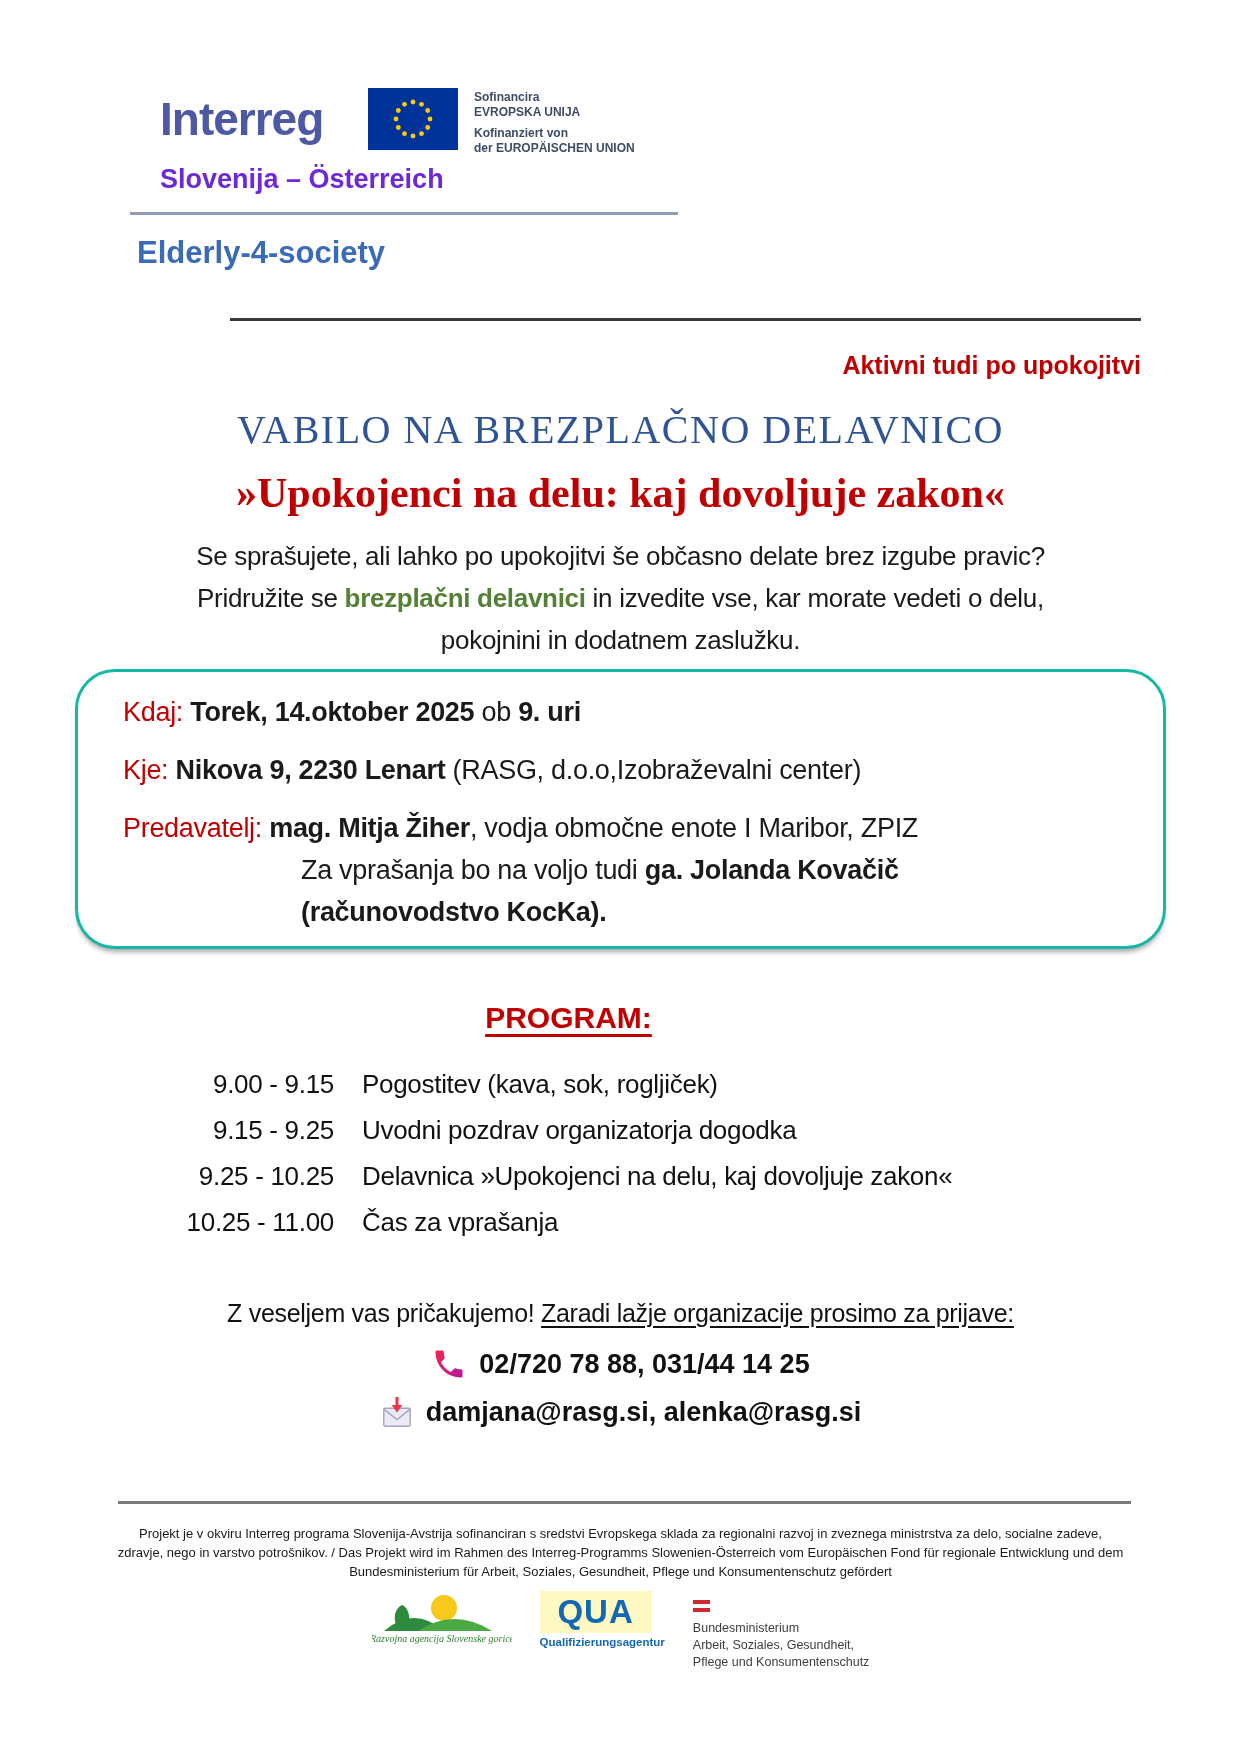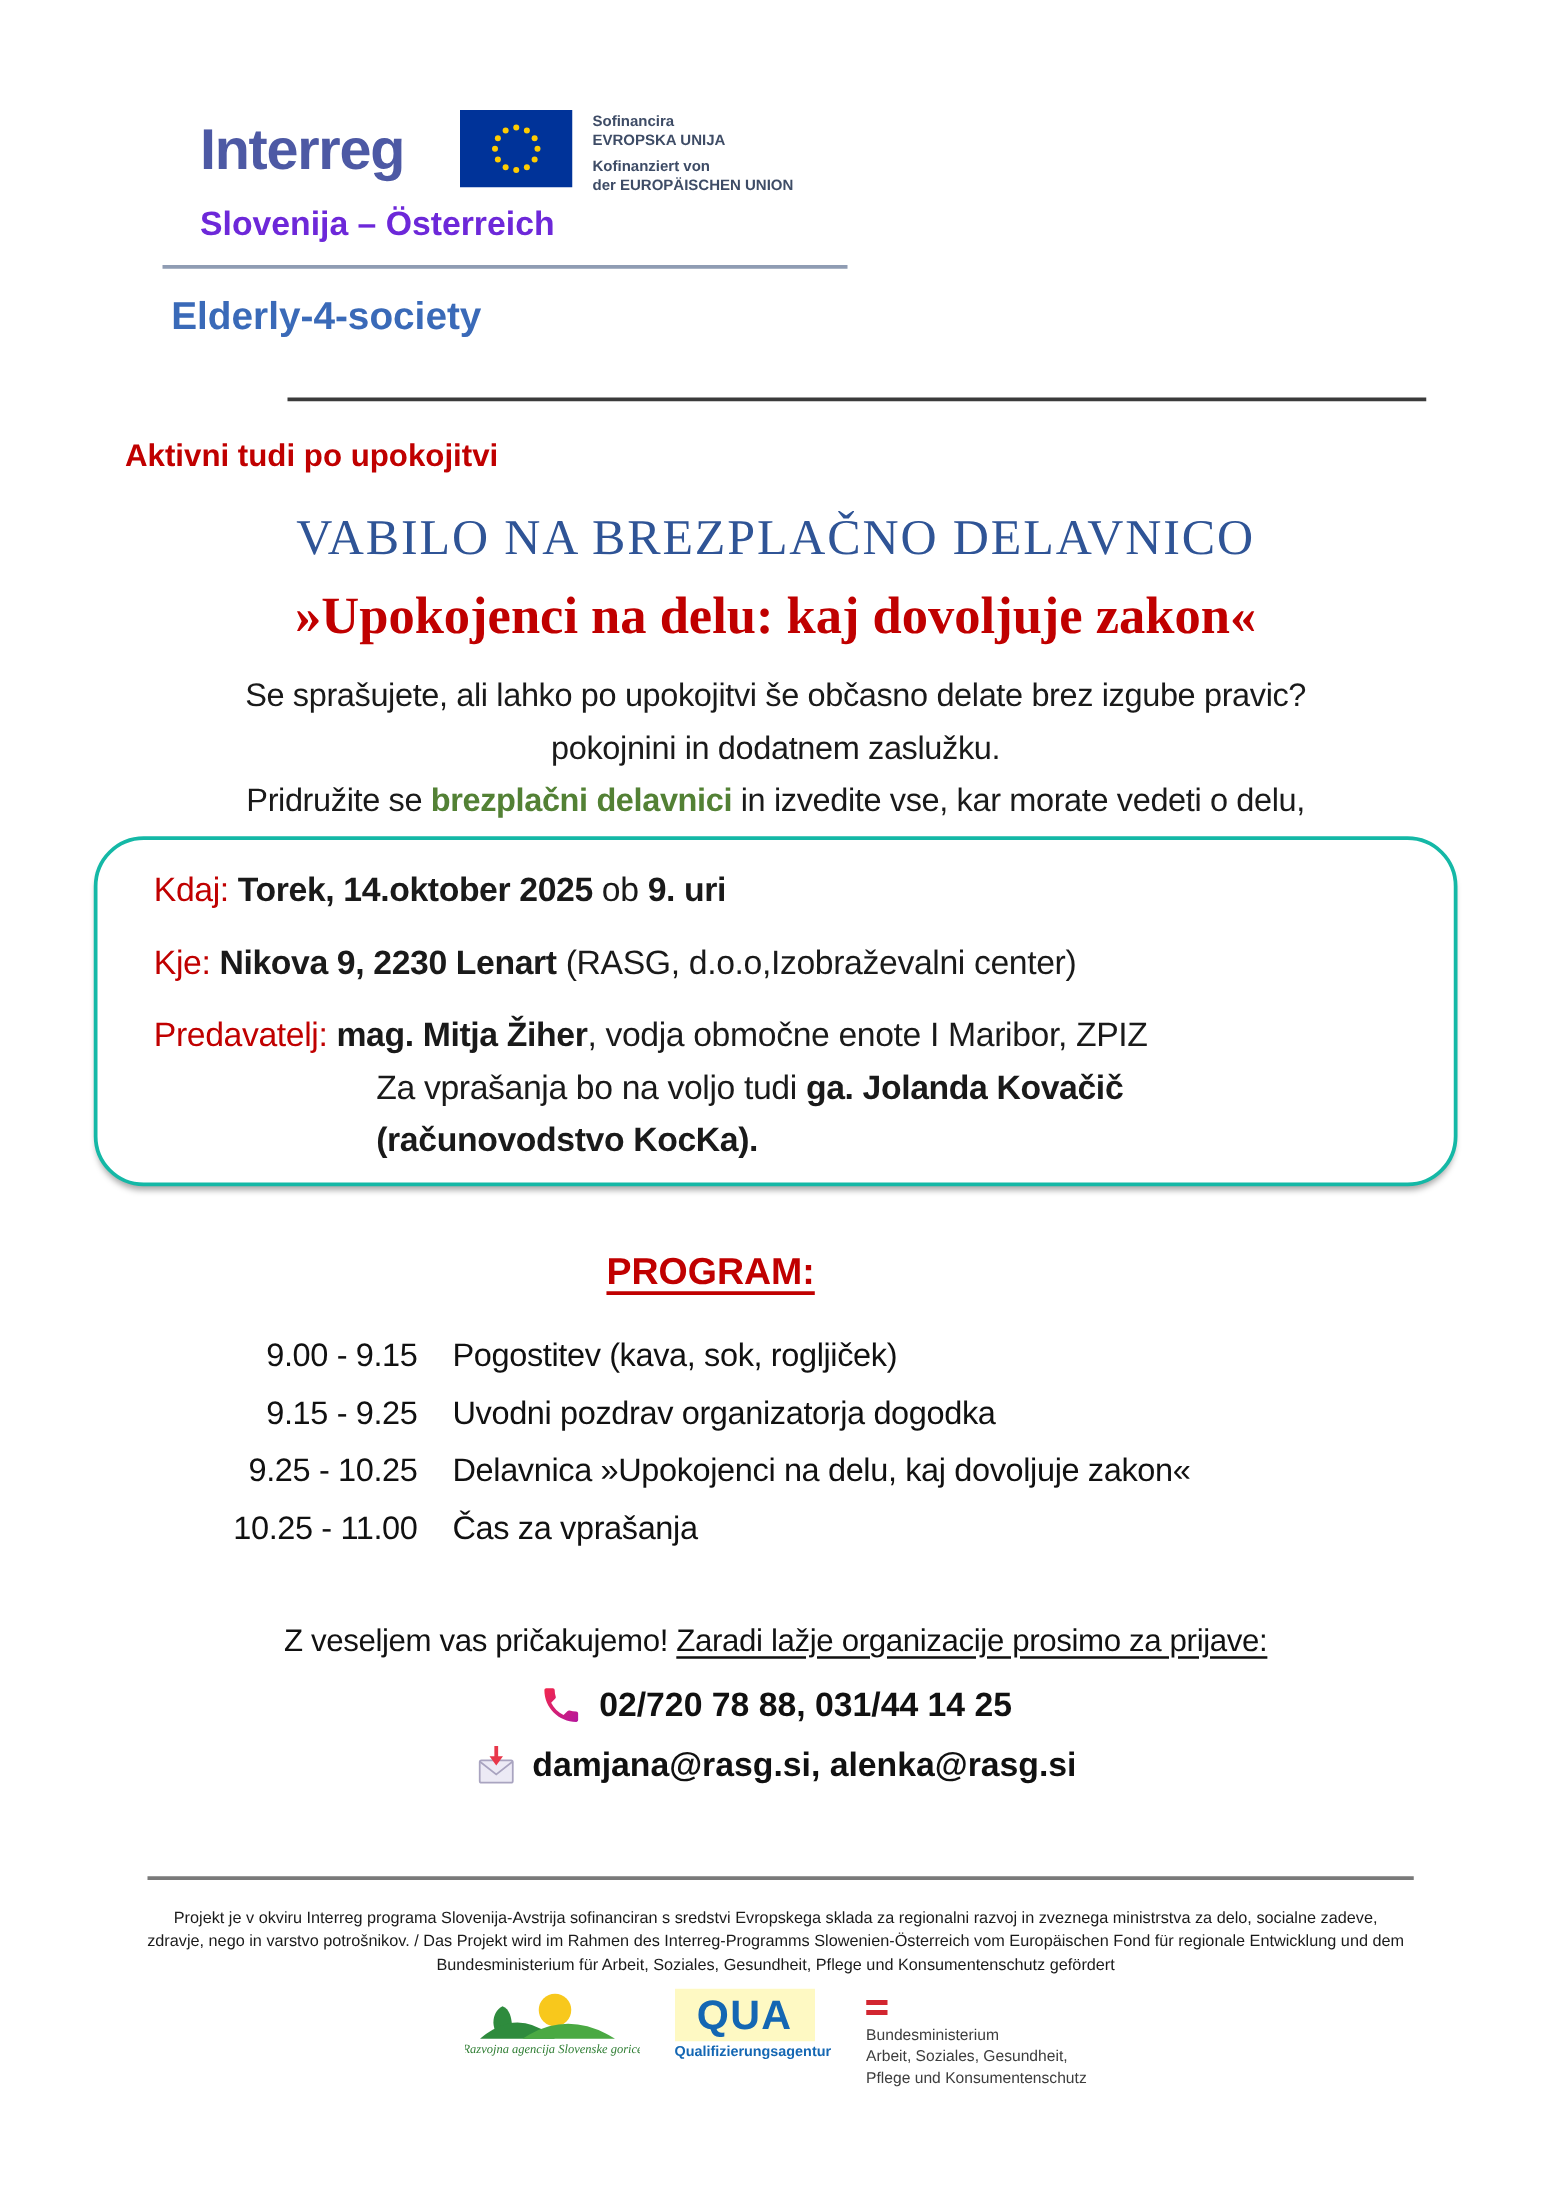--- a/index.html
+++ b/index.html
@@ -13,21 +13,21 @@
   .eu-flag { margin-left:26px; display:block; }
   .eu-text { margin-left:16px; padding-top:2px; font-size:12px; font-weight:700; color:#3E4C66; line-height:15px; }
   .eu-text .grp2 { margin-top:6px; }
   .brand-sub { margin-left:30px; margin-top:8px; height:34px; font-size:27px; font-weight:700; color:#6d28d9; }
   .logo-rule { margin-top:14px; width:548px; border-top:3px solid #8F9CB3; }
   .project-name { margin-left:7px; margin-top:20px; height:36px; font-size:31px; font-weight:700; color:#3A6AB8; }
   .page-rule { margin:47px 100px 0 100px; border-top:3px solid #3B3B3B; }
 
   
   .content { padding:0 100px; }
-  .tagline { margin-top:30px; height:30px; text-align:left; font-size:25px; font-weight:700; color:#C00000; }
+  .tagline { margin-top:30px; height:30px; text-align:right; font-size:25px; font-weight:700; color:#C00000; }
   .invitation { margin-top:26px; text-align:center; font-family:"Liberation Serif", serif; font-weight:400; font-size:40px; letter-spacing:1.5px; color:#2F5496; line-height:46px; }
   .workshop { margin-top:14px; text-align:center; font-family:"Liberation Serif", serif; font-weight:700; font-size:42px; color:#C00000; line-height:52px; }
   .intro { margin-top:16px; text-align:center; font-size:26px; letter-spacing:-0.3px; color:#1a1a1a; line-height:42px; }
   .green-b { color:#538135; font-weight:700; }
   .b { font-weight:700; }
   .red { color:#C00000; }
 
   .details-box { margin:8px -25px 0 -25px; border:3px solid #14b8a6; border-radius:40px; padding:22px 35px 10px 45px; font-size:27px; letter-spacing:-0.3px; color:#1a1a1a; line-height:36px; box-shadow:0 5px 5px -2px rgba(0,0,0,.35); background:#fff; }
   .box-line { margin-bottom:22px; }
   .box-line.cont { margin-bottom:6px; margin-left:178px; }
@@ -97,22 +97,22 @@
   </header>
 
   <main class="content">
 
     <div class="tagline">Aktivni tudi po upokojitvi</div>
     <h1 class="invitation">VABILO NA BREZPLAČNO DELAVNICO</h1>
     <h2 class="workshop">»Upokojenci na delu: kaj dovoljuje zakon«</h2>
 
     <div class="intro">
       <div>Se sprašujete, ali lahko po upokojitvi še občasno delate brez izgube pravic?</div>
+      <div><span>Pridružite se </span><span class="green-b">brezplačni delavnici</span><span> in izvedite vse, kar morate vedeti o delu,</span></div>
       <div>pokojnini in dodatnem zaslužku.</div>
-      <div><span>Pridružite se </span><span class="green-b">brezplačni delavnici</span><span> in izvedite vse, kar morate vedeti o delu,</span></div>
     </div>
 
     <section class="details-box">
       <p class="box-line"><span class="red">Kdaj: </span><span class="b">Torek, 14.oktober 2025</span><span> ob </span><span class="b">9. uri</span></p>
       <p class="box-line"><span class="red">Kje: </span><span class="b">Nikova 9, 2230 Lenart</span><span> (RASG, d.o.o,Izobraževalni center)</span></p>
       <p class="box-line" style="margin-bottom:6px;"><span class="red">Predavatelj: </span><span class="b">mag. Mitja Žiher</span><span>, vodja območne enote I Maribor, ZPIZ</span></p>
       <p class="box-line cont"><span>Za vprašanja bo na voljo tudi </span><span class="b">ga. Jolanda Kovačič</span></p>
       <p class="box-line cont"><span class="b">(računovodstvo KocKa).</span></p>
     </section>
 

